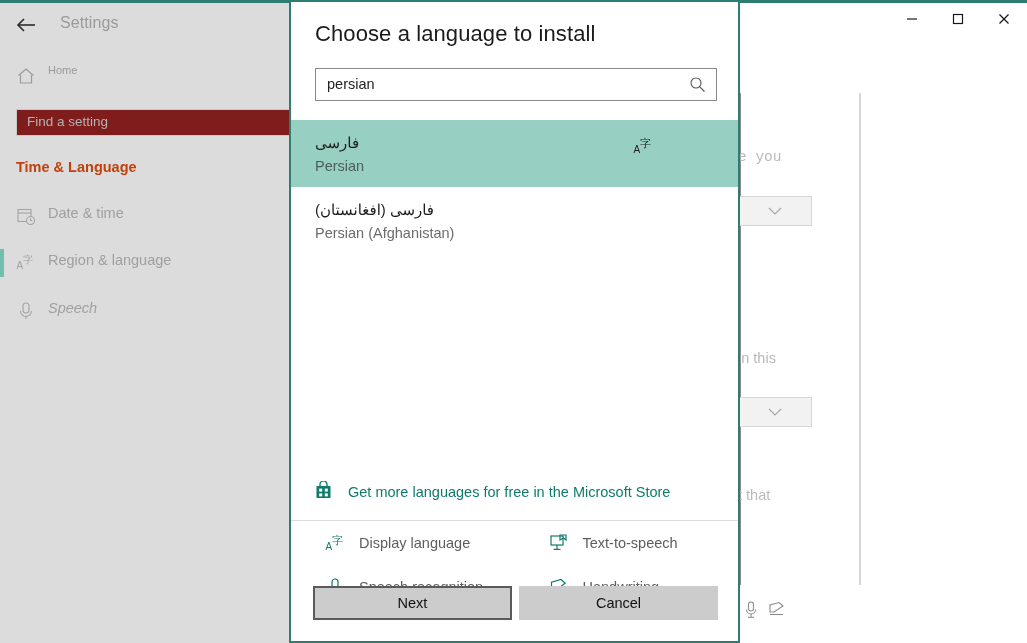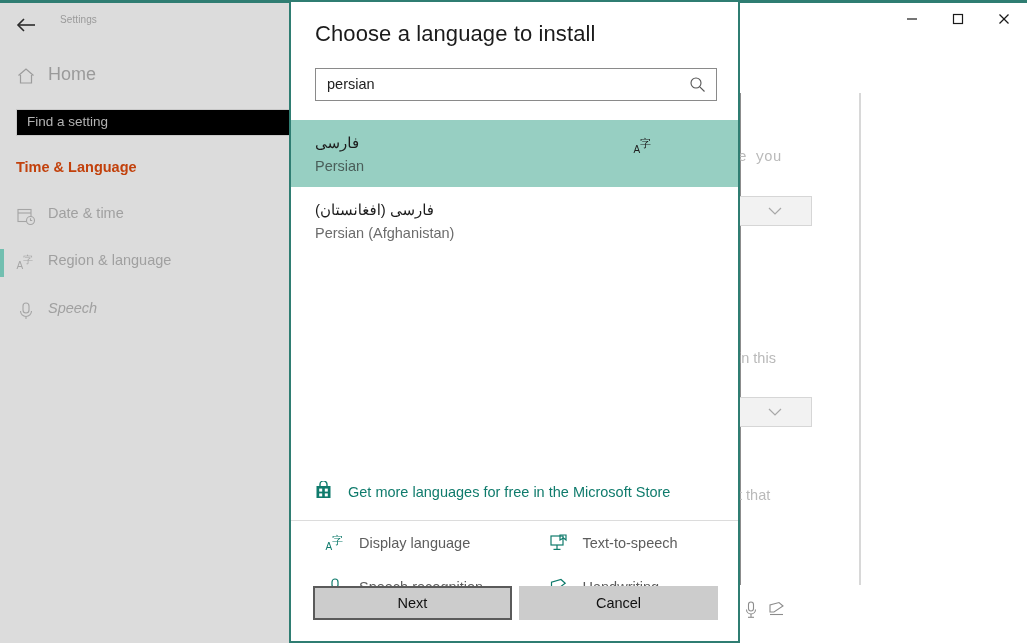--- a/index.html
+++ b/index.html
@@ -22,34 +22,34 @@
   }
   .titlebar-row {
     position: absolute; left: 0; top: 3px; width: 289px; height: 32px;
   }
   .back-arrow {
     position: absolute; left: 14px; top: 8px; width: 26px; height: 22px;
     color: #2b2b2b; display: flex; align-items: center; justify-content: center;
   }
   .settings-title {
     position: absolute; left: 60px; top: 8px;
-    font-size: 10px; color: #9a9a9a; letter-spacing: .1px;
+    font-size: 16px; color: #9a9a9a; letter-spacing: .1px;
   }
   .home-row {
     position: absolute; left: 0; top: 58px; width: 289px; height: 30px;
   }
   .home-icon {
     position: absolute; left: 16px; top: 5px; width: 20px; height: 20px; color: #9c9c9c;
   }
   .home-label {
-    position: absolute; left: 48px; top: 3px; font-size: 18px; color: #9a9a9a;
+    position: absolute; left: 48px; top: 3px; font-size: 11px; color: #9a9a9a;
   }
   .find-setting {
     position: absolute; left: 16px; top: 106px; width: 290px; height: 27px;
-    background: #000000; border: 1px solid #c8c8c8; text-decoration: underline;
+    background: #7f1d1d; border: 1px solid #c8c8c8; text-decoration: underline;
   }
   .find-setting-text {
     position: absolute; left: 10px; top: 4px; font-size: 13.5px; color: #b3b3b3;
   }
   .group-heading {
     position: absolute; left: 16px; top: 156px;
     font-size: 14.5px; color: #c2410c; font-weight: 600;
   }
   .nav-item {
     position: absolute; left: 0; width: 289px; height: 34px;

